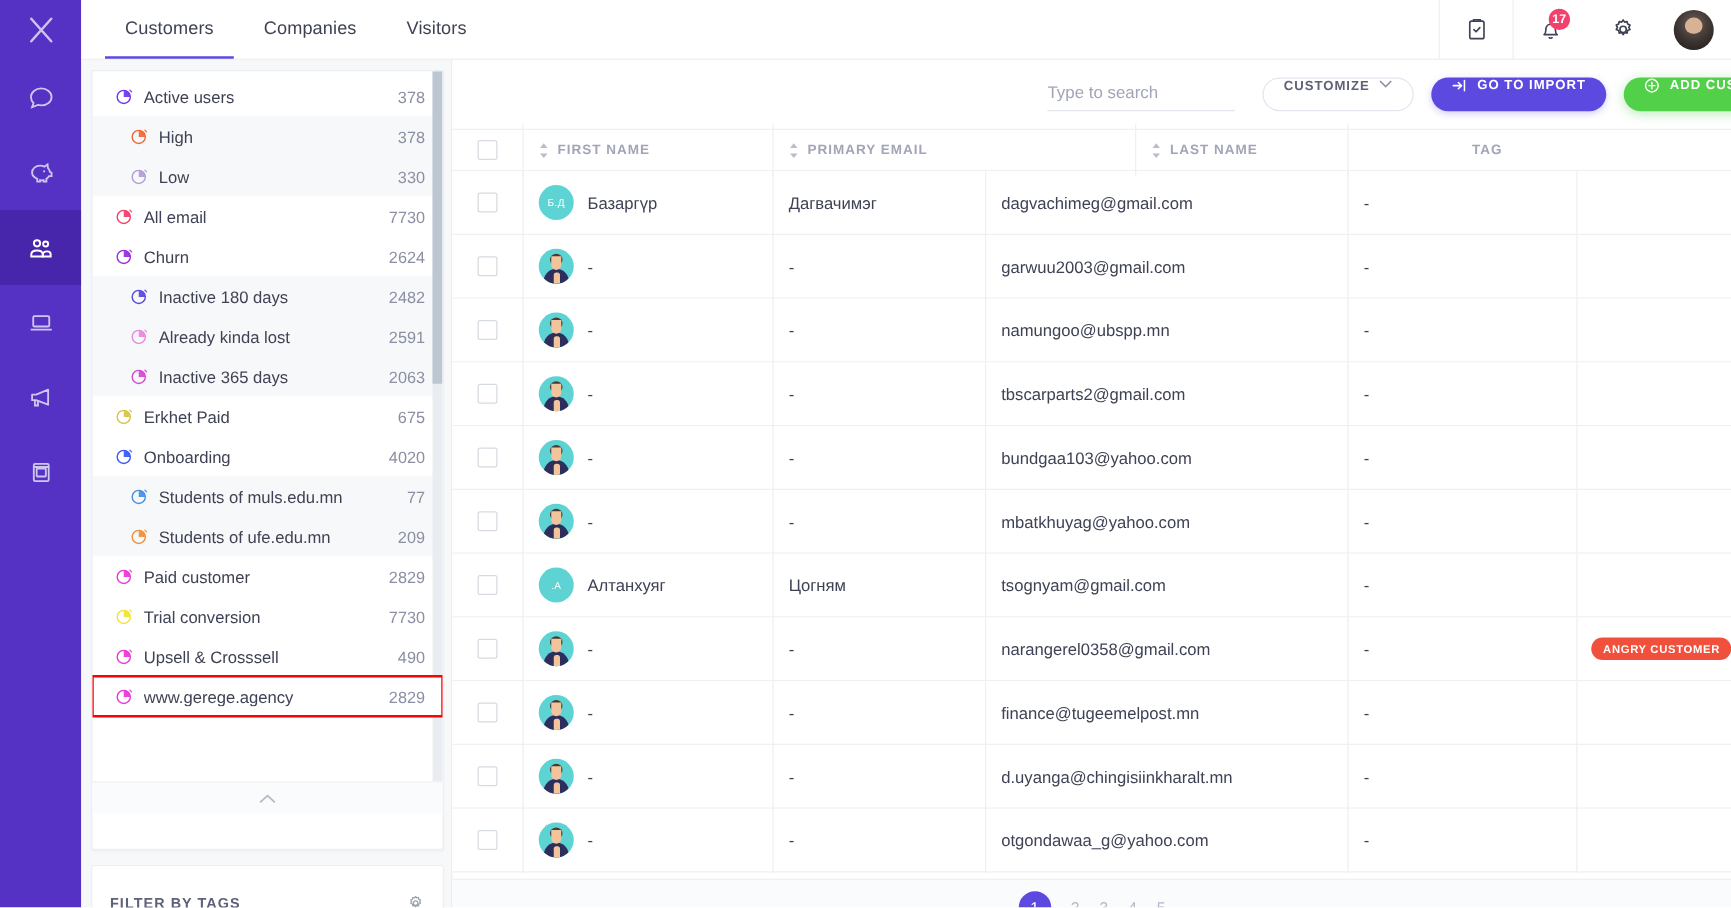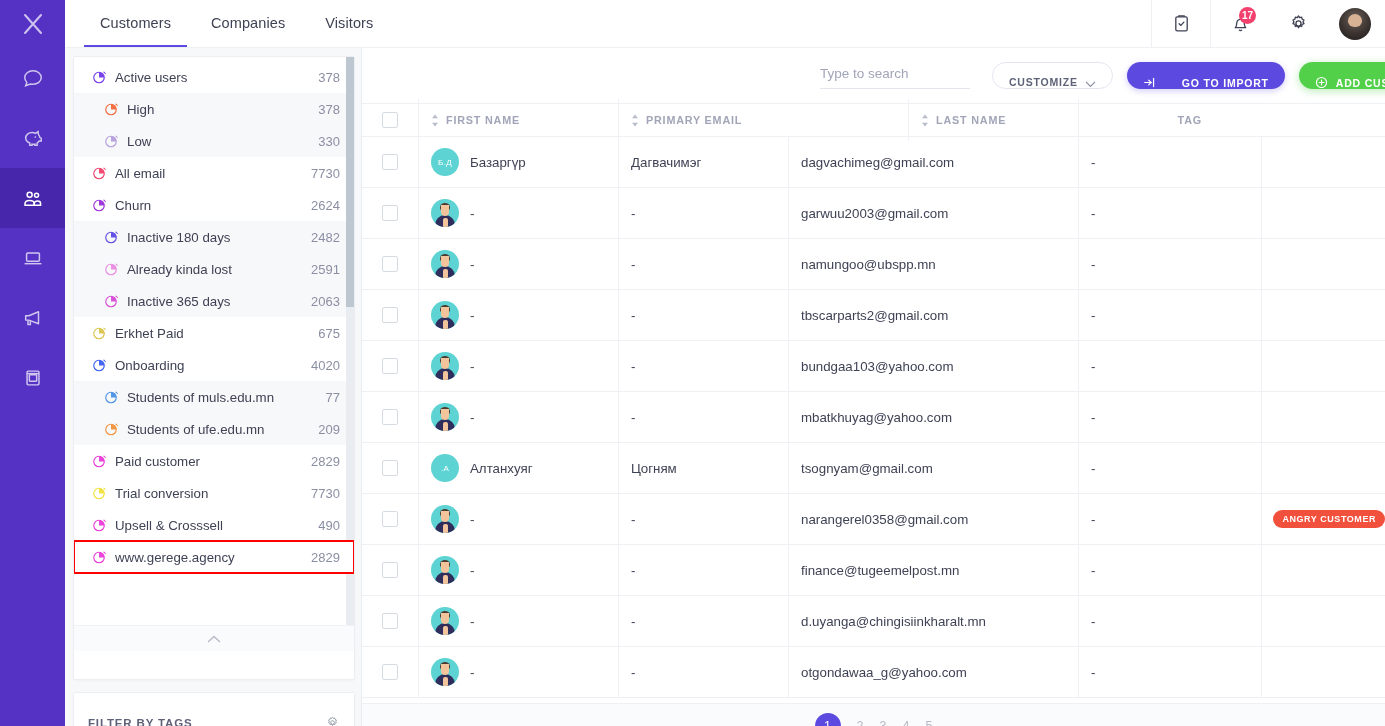--- a/index.html
+++ b/index.html
@@ -148,34 +148,33 @@
   }
   .search-wrap { width: 150px; margin-right: 22px; }
   .search-input {
     width: 100%; border: none; border-bottom: 1px solid #e4e6ef;
     outline: none; font-size: 13.5px; color: #3f4254;
     font-family: "Liberation Sans", sans-serif;
     padding: 4px 0 7px 0; background: transparent;
   }
   .search-input::placeholder { color: #a1a5b7; }
   .btn {
-    display: inline-flex; align-items: flex-end; justify-content: center;
+    display: inline-flex; align-items: flex-start; justify-content: center;
     height: 27px; border-radius: 14px; cursor: pointer;
     font-size: 10.5px; letter-spacing: .8px; font-weight: 600;
     padding: 0 16px; white-space: nowrap;
   }
   .btn-customize {
     border: 1px solid #e4e6ef; background: #fff; color: #5e6278;
     margin-right: 14px;
   }
   .btn-customize .caret { margin-left: 7px; display:flex; }
   .btn-import {
     background: #5c4ae0; color: #fff; margin-right: 14px;
     box-shadow: 0 2px 6px rgba(92,74,224,.28);
-    gap: 18px;
   }
   .btn-add {
     background: #53d04a; color: #fff;
     box-shadow: 0 2px 9px rgba(83,208,74,.4);
     margin-right: -62px;
   }
   .btn .ic { margin-right: 8px; display: flex; }
 
   
   .table { width: 1023px; }

